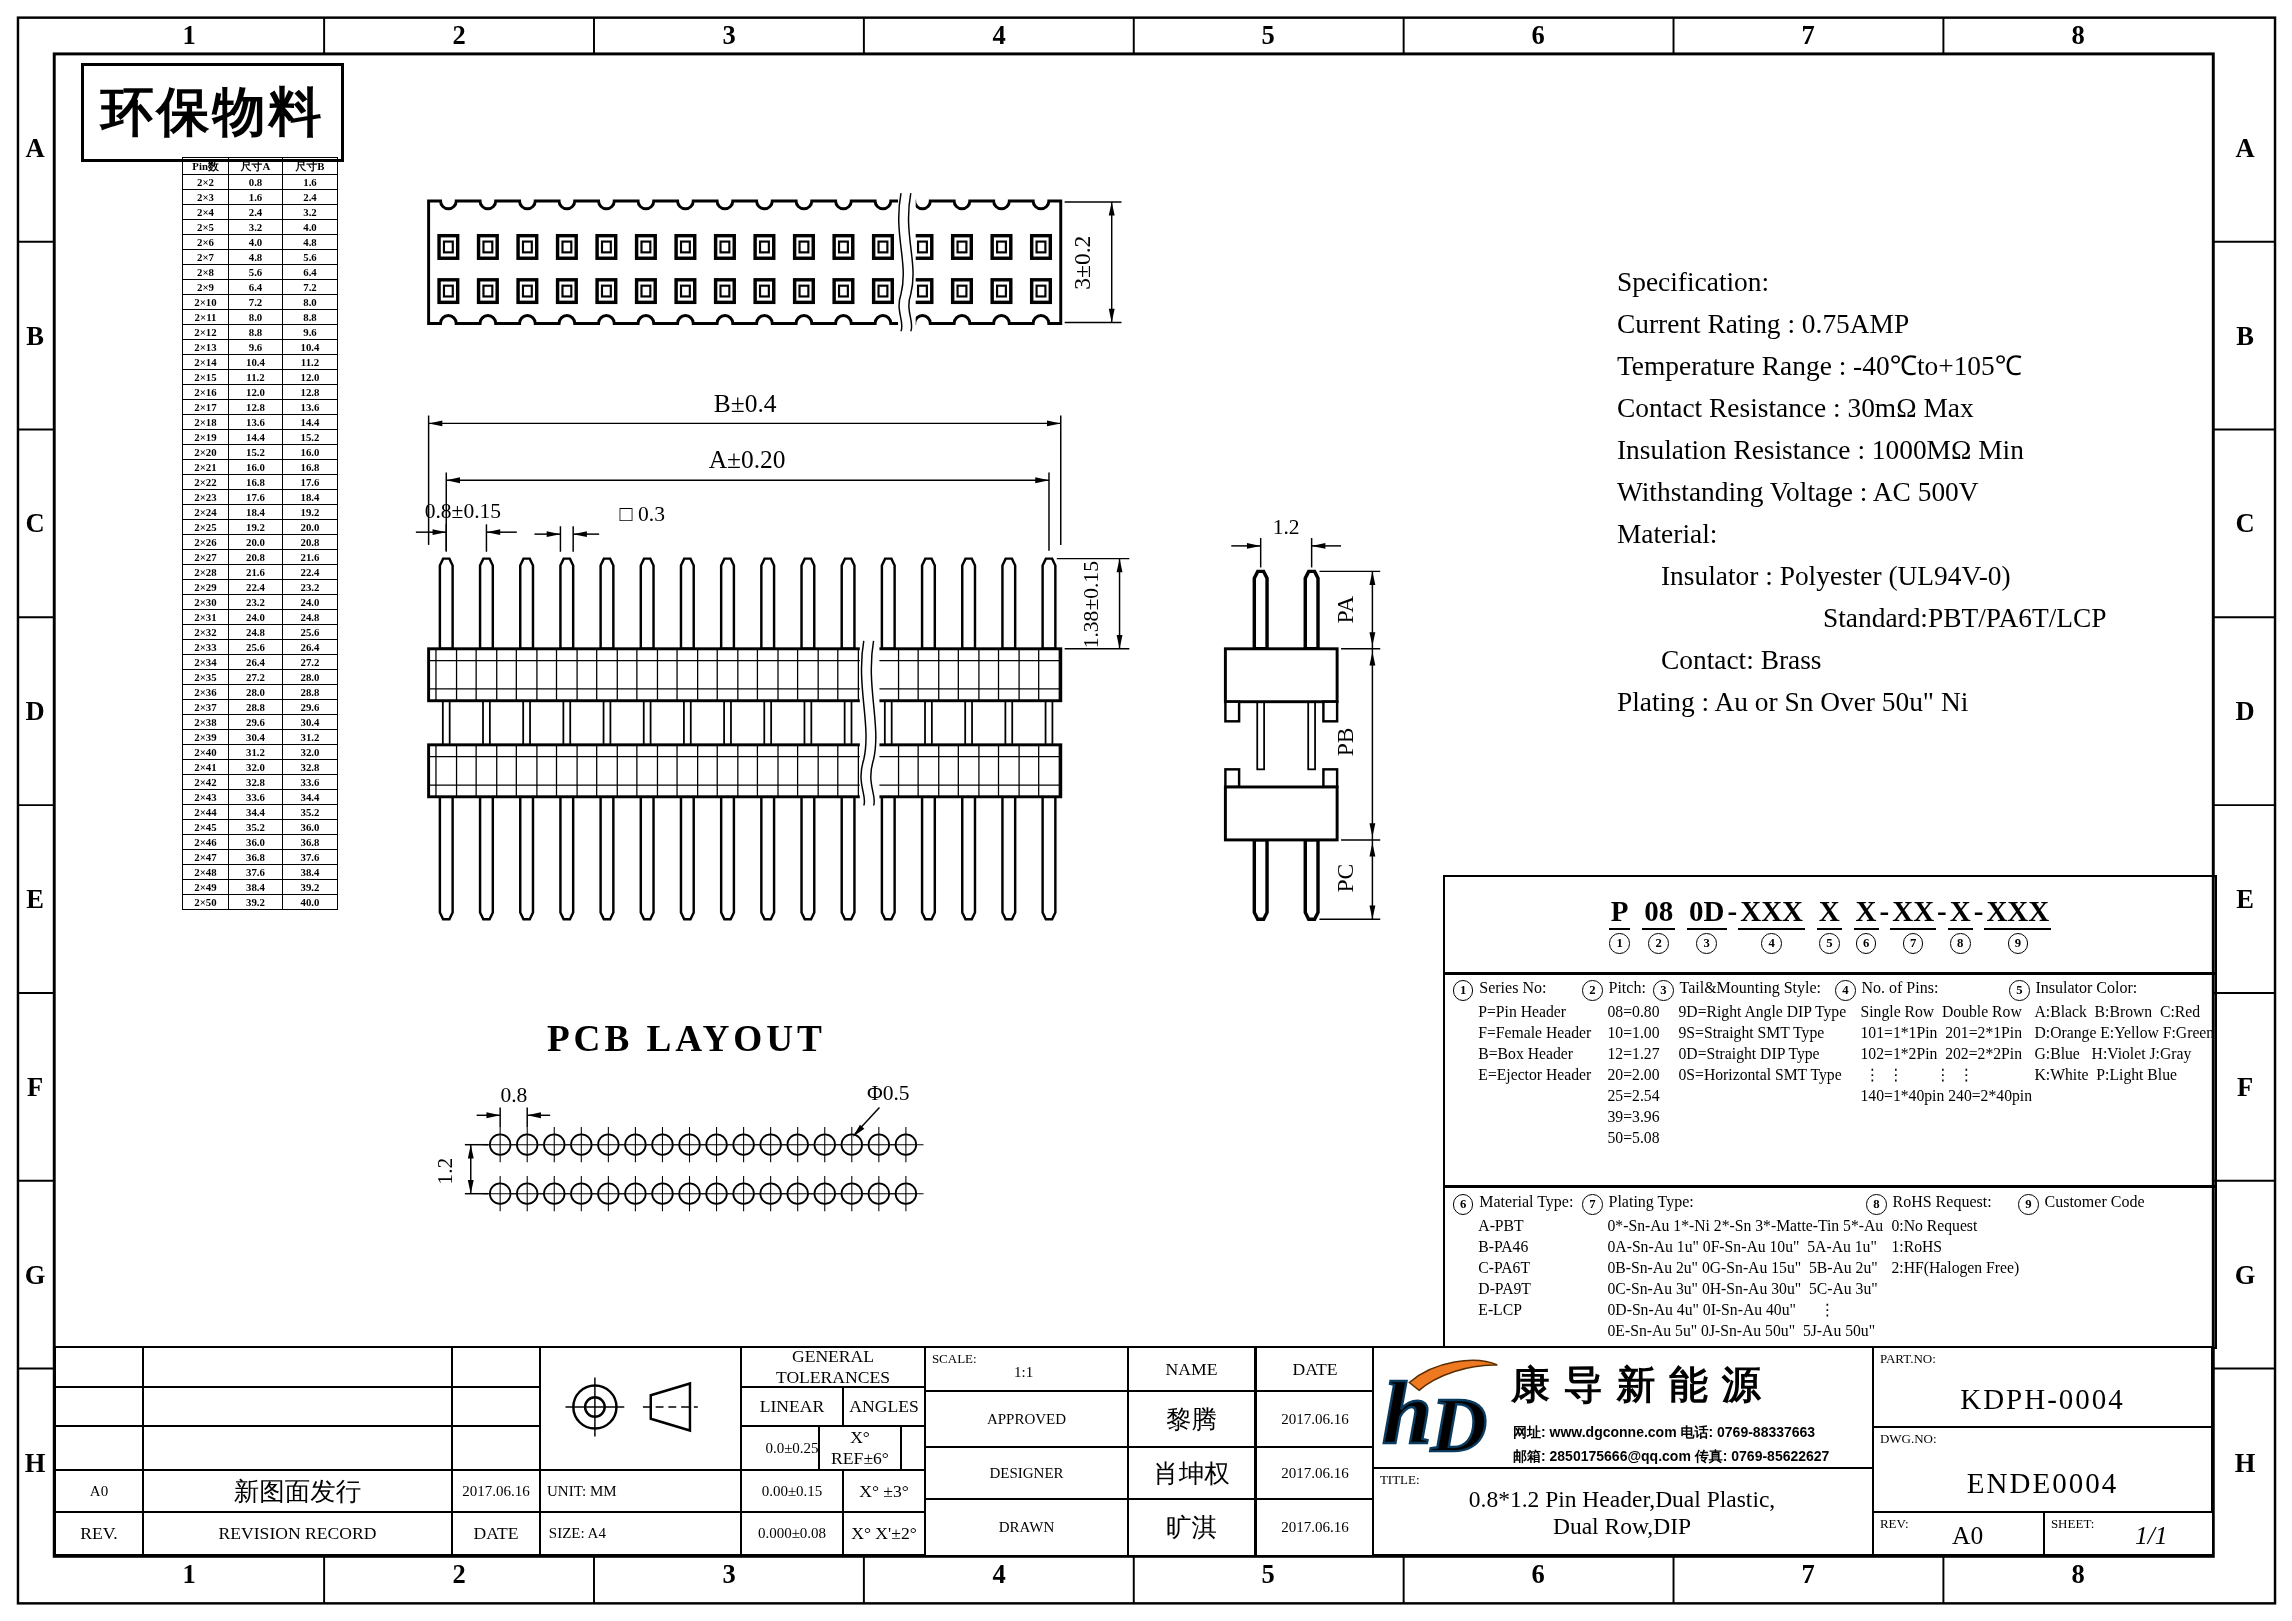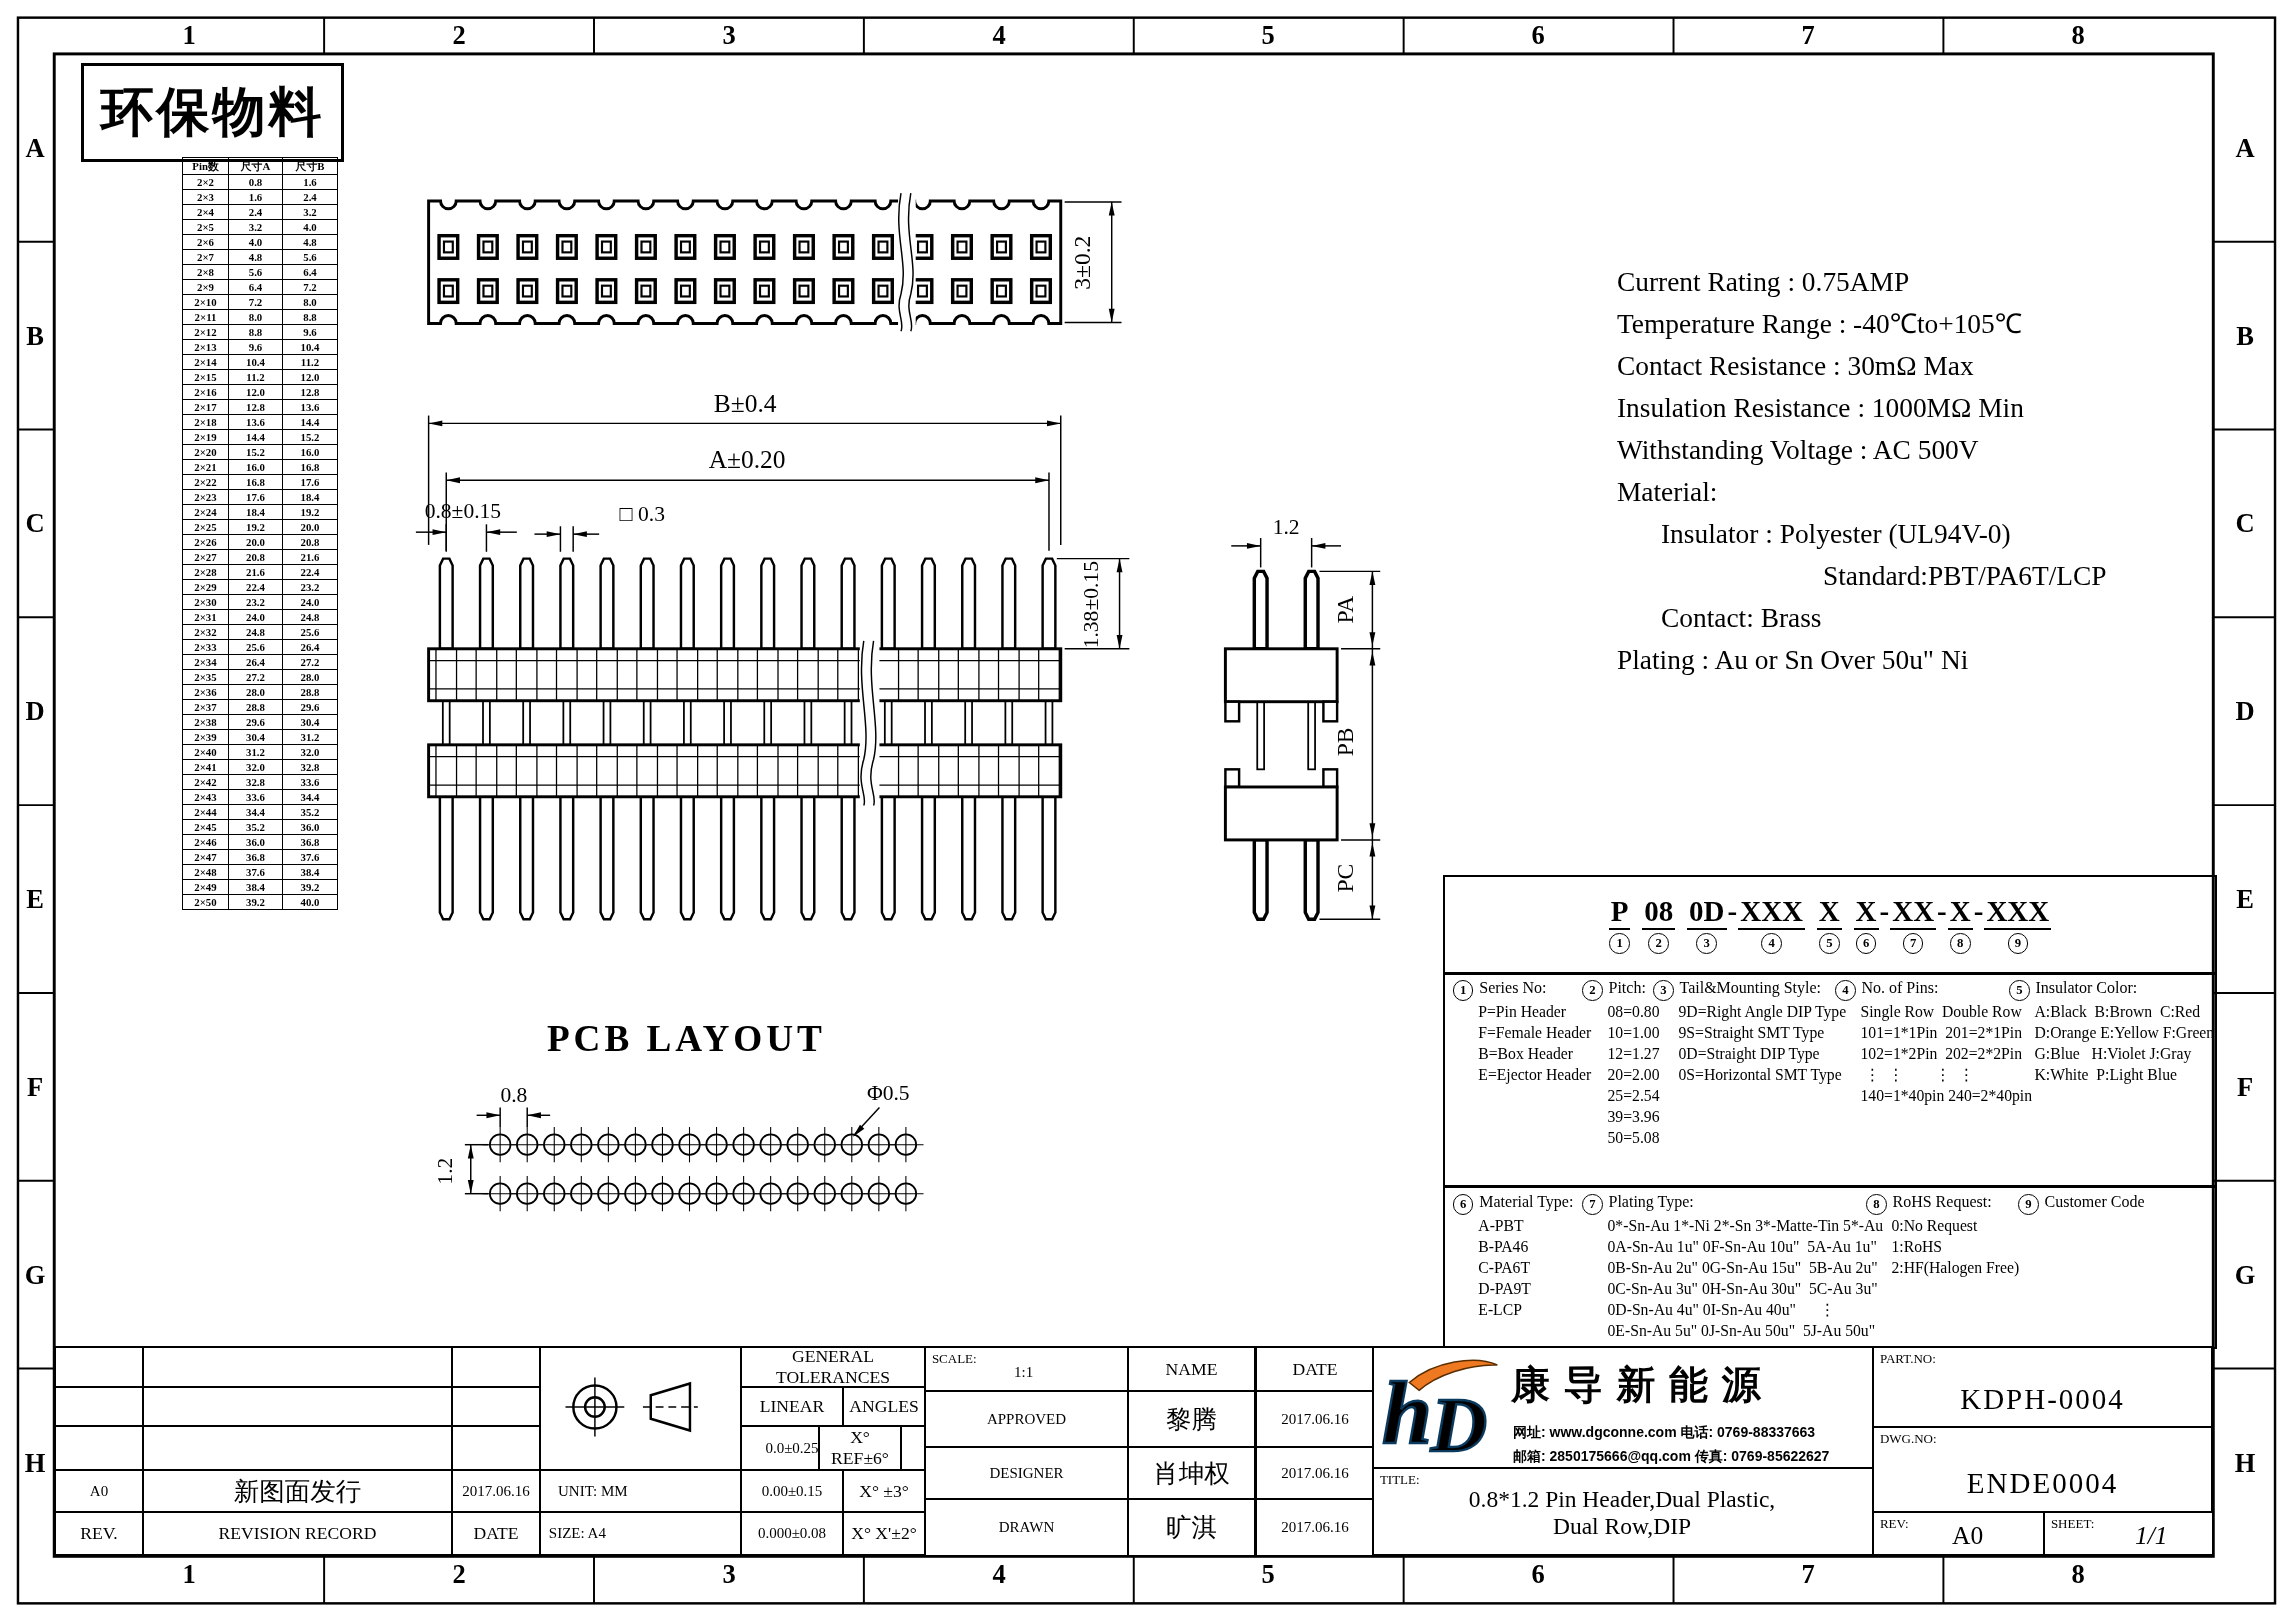--- a/index.html
+++ b/index.html
@@ -770,20 +770,21 @@
         </tr>
         <tr>
           <td>2×50</td>
           <td>39.2</td>
           <td>40.0</td>
         </tr>
       </tbody>
   </table>
 
   <div class="spec" id="spec-lines">
+      <div class="line" style="padding-left: 0px;">Specification:</div>
       <div class="line" style="padding-left: 0px;">Current Rating : 0.75AMP</div>
       <div class="line" style="padding-left: 0px;">Temperature Range : -40℃to+105℃</div>
       <div class="line" style="padding-left: 0px;">Contact Resistance : 30mΩ Max</div>
       <div class="line" style="padding-left: 0px;">Insulation Resistance : 1000MΩ Min</div>
       <div class="line" style="padding-left: 0px;">Withstanding Voltage : AC 500V</div>
       <div class="line" style="padding-left: 0px;">Material:</div>
       <div class="line" style="padding-left: 44px;">Insulator : Polyester (UL94V-0)</div>
       <div class="line" style="padding-left: 206px;">Standard:PBT/PA6T/LCP</div>
       <div class="line" style="padding-left: 44px;">Contact: Brass</div>
       <div class="line" style="padding-left: 0px;">Plating : Au or Sn Over 50u" Ni</div>
@@ -942,21 +943,21 @@
   <div class="tb-cell" style="left:539px;top:1346px;width:203px;height:125px">
     <svg width="196" height="118" viewBox="0 0 200 120">
       <circle cx="55" cy="60" r="22" fill="none" stroke="#000" stroke-width="2.5"></circle>
       <circle cx="55" cy="60" r="10" fill="none" stroke="#000" stroke-width="2.5"></circle>
       <line x1="25" y1="60" x2="85" y2="60" stroke="#000" stroke-width="1.5"></line>
       <line x1="55" y1="30" x2="55" y2="90" stroke="#000" stroke-width="1.5"></line>
       <path d="M 112 48 L 152 36 L 152 84 L 112 72 Z" fill="none" stroke="#000" stroke-width="2.5"></path>
       <line x1="104" y1="60" x2="160" y2="60" stroke="#000" stroke-width="1.5" stroke-dasharray="8 5"></line>
     </svg>
   </div>
-  <div class="tb-cell fs20" style="left:539px;top:1469px;width:203px;height:44px;display:flex;align-items:center;padding-left:17px">UNIT: MM</div>
+  <div class="tb-cell fs20" style="left:539px;top:1469px;width:203px;height:44px;display:flex;align-items:center;padding-left:6px">UNIT: MM</div>
   <div class="tb-cell fs20" style="left:539px;top:1511px;width:203px;height:45px;display:flex;align-items:center;padding-left:7.8px">SIZE: A4</div>
 
   <div class="tb-cell tb-center fs18" style="left:740px;top:1346px;width:186px;height:42px">GENERAL TOLERANCES</div>
   <div class="tb-cell tb-center fs18" style="left:740px;top:1386px;width:104px;height:41px">LINEAR</div>
   <div class="tb-cell tb-center fs18" style="left:842px;top:1386px;width:84px;height:41px">ANGLES</div>
   <div class="tb-cell tb-center fs20" style="left:740px;top:1425px;width:104px;height:46px">0.0±0.25</div>
   <div class="tb-cell tb-center fs18" style="left:818px;top:1425px;width:84px;height:46px">X° REF±6°</div>
   <div class="tb-cell tb-center fs20" style="left:740px;top:1469px;width:104px;height:44px">0.00±0.15</div>
   <div class="tb-cell tb-center fs18" style="left:842px;top:1469px;width:84px;height:44px">X° ±3°</div>
   <div class="tb-cell tb-center fs20" style="left:740px;top:1511px;width:104px;height:45px">0.000±0.08</div>

